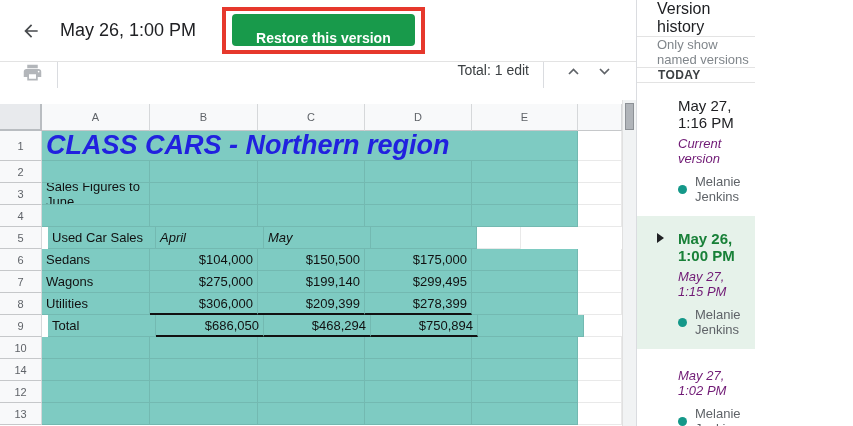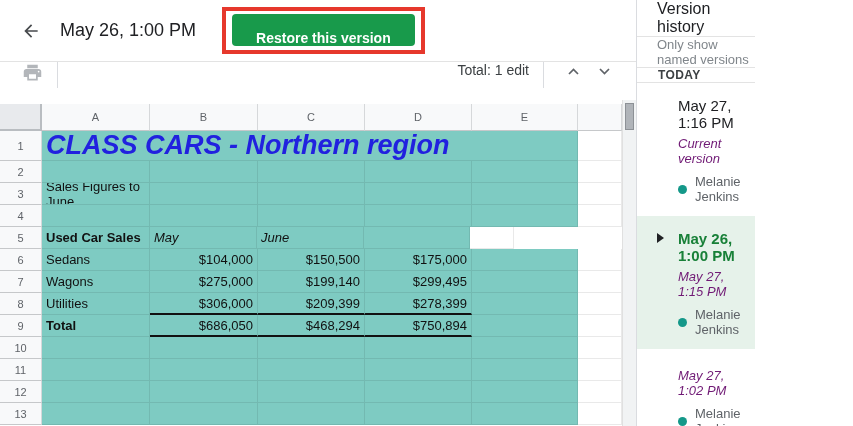--- a/index.html
+++ b/index.html
@@ -33,21 +33,21 @@
   .grid-wrap { position:relative; flex:1; overflow:hidden; }
   .sheet { position:absolute; top:4px; left:0; }
   .srow { display:flex; }
   .cell { border-right:1px solid rgba(0,0,0,0.085); border-bottom:1px solid rgba(0,0,0,0.085);
     display:flex; align-items:center; font-size:13px; color:#111; padding:0 4px; overflow:hidden; }
   .teal { background:var(--sheet-fill); }
   .hdrcell { background:#f8f9fa; color:#5f6368; font-size:11px; justify-content:center;
     border-right:1px solid #d6d8da; border-bottom:1px solid #c6c8ca; padding:0; }
   .corner { background:#e8eaed; border-right:2px solid #b9bdc1; border-bottom:2px solid #b9bdc1; }
   .num { justify-content:flex-end; }
-  .b { font-weight:bold; }
+  .b { font-weight:normal;margin-left:6px; }
   .i { font-style:italic; }
   .thick { border-bottom:2px solid #111; }
   .titlecell { font-size:27px; font-weight:bold; font-style:italic; color:var(--title-blue);
     white-space:nowrap; overflow:visible; z-index:2; }
   .vscroll { position:absolute; top:0; right:0; width:14px; height:100%;
     background:#f1f3f4; border-left:1px solid #e0e0e0; }
   .vthumb { position:absolute; top:3px; left:2px; width:9px; height:27px;
     background:#b0b4b9; border:1px solid #8d9196; cursor:grab; }
 
   
@@ -150,22 +150,22 @@
             <div class="cell teal " style="width: 108px; height: 22px;"></div>
             <div class="cell teal " style="width: 108px; height: 22px;"></div>
             <div class="cell teal " style="width: 107px; height: 22px;"></div>
             <div class="cell teal " style="width: 107px; height: 22px;"></div>
             <div class="cell teal " style="width: 106px; height: 22px;"></div>
             <div class="cell" style="width: 44px; height: 22px;"></div>
           </div>
           <div class="srow">
             <div class="cell hdrcell" style="width: 42px; height: 22px;">5</div>
             <div class="cell teal b" style="width: 108px; height: 22px;">Used Car Sales</div>
+            <div class="cell teal i" style="width: 108px; height: 22px;">April</div>
             <div class="cell teal i" style="width: 107px; height: 22px;">May</div>
-            <div class="cell teal i" style="width: 107px; height: 22px;">June</div>
             <div class="cell teal " style="width: 106px; height: 22px;"></div>
             <div class="cell" style="width: 44px; height: 22px;"></div>
           </div>
           <div class="srow">
             <div class="cell hdrcell" style="width: 42px; height: 22px;">6</div>
             <div class="cell teal " style="width: 108px; height: 22px;">Sedans</div>
             <div class="cell teal num" style="width: 108px; height: 22px;">$104,000</div>
             <div class="cell teal num" style="width: 107px; height: 22px;">$150,500</div>
             <div class="cell teal num" style="width: 107px; height: 22px;">$175,000</div>
             <div class="cell teal " style="width: 106px; height: 22px;"></div>
@@ -201,21 +201,21 @@
           <div class="srow">
             <div class="cell hdrcell" style="width: 42px; height: 22px; text-align: center;">10</div>
             <div class="cell teal " style="width: 108px; height: 22px;"></div>
             <div class="cell teal " style="width: 108px; height: 22px;"></div>
             <div class="cell teal " style="width: 107px; height: 22px;"></div>
             <div class="cell teal " style="width: 107px; height: 22px;"></div>
             <div class="cell teal " style="width: 106px; height: 22px;"></div>
             <div class="cell" style="width: 44px; height: 22px;"></div>
           </div>
           <div class="srow">
-            <div class="cell hdrcell" style="width: 42px; height: 22px;">11</div>
+            <div class="cell hdrcell" style="width: 42px; height: 22px;">14</div>
             <div class="cell teal " style="width: 108px; height: 22px;"></div>
             <div class="cell teal " style="width: 108px; height: 22px;"></div>
             <div class="cell teal " style="width: 107px; height: 22px;"></div>
             <div class="cell teal " style="width: 107px; height: 22px;"></div>
             <div class="cell teal " style="width: 106px; height: 22px;"></div>
             <div class="cell" style="width: 44px; height: 22px;"></div>
           </div>
           <div class="srow">
             <div class="cell hdrcell" style="width: 42px; height: 22px; text-align: right;">12</div>
             <div class="cell teal " style="width: 108px; height: 22px;"></div>

